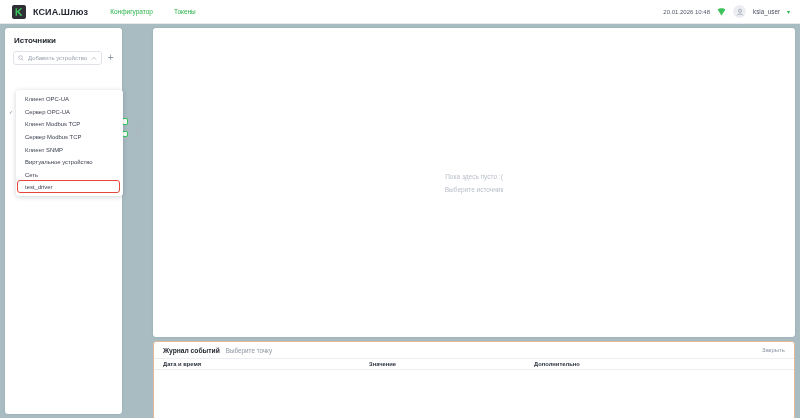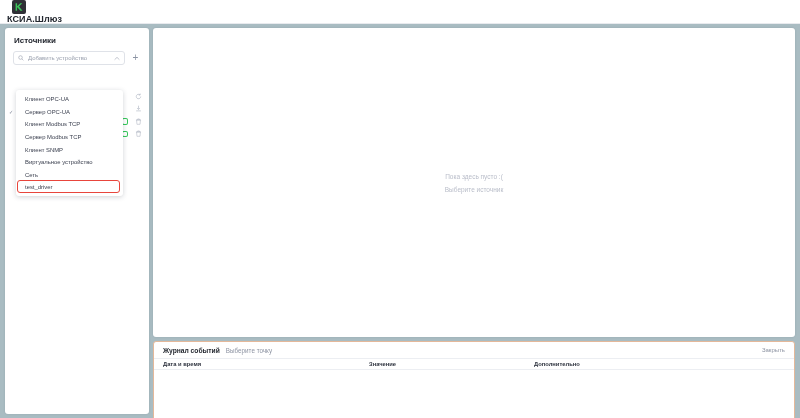--- a/index.html
+++ b/index.html
@@ -14,21 +14,21 @@
     width: 800px; height: 418px;
     background: #ffffff;
   }
 
   
   .topbar {
     position: absolute; left: 0; top: 0;
     width: 800px; height: 24px;
     background: #ffffff;
     border-bottom: 1px solid #e8eaee;
-    display: flex;  flex-direction: column;
+    display: flex; align-items: center;
   }
   .brand-logo {
     margin-left: 12px;
     width: 14px; height: 14px;
     background: #2f2f36;
     border-radius: 2px;
     display: flex; align-items: center; justify-content: center;
     flex: none;
   }
   .brand-logo svg { display:block; }
@@ -61,21 +61,21 @@
   .page {
     position: absolute; left: 0; top: 24px;
     width: 800px; height: 394px;
     background: #a9bcc2;
     padding: 4px 4px 4px 4px;
   }
 
   
   .sidebar {
     position: absolute; left: 5px; top: 4px;
-    width: 144px; height: 386px;
+    width: 117px; height: 386px;
     background: #ffffff;
     border-radius: 3px;
     box-shadow: 0 0 2px rgba(60,70,90,.18);
     overflow: visible;
   }
   .sb-title {
     margin: 8px 0 0 9px;
     font-size: 8px; font-weight: bold; color: #23272f;
   }
   .sb-searchrow {

